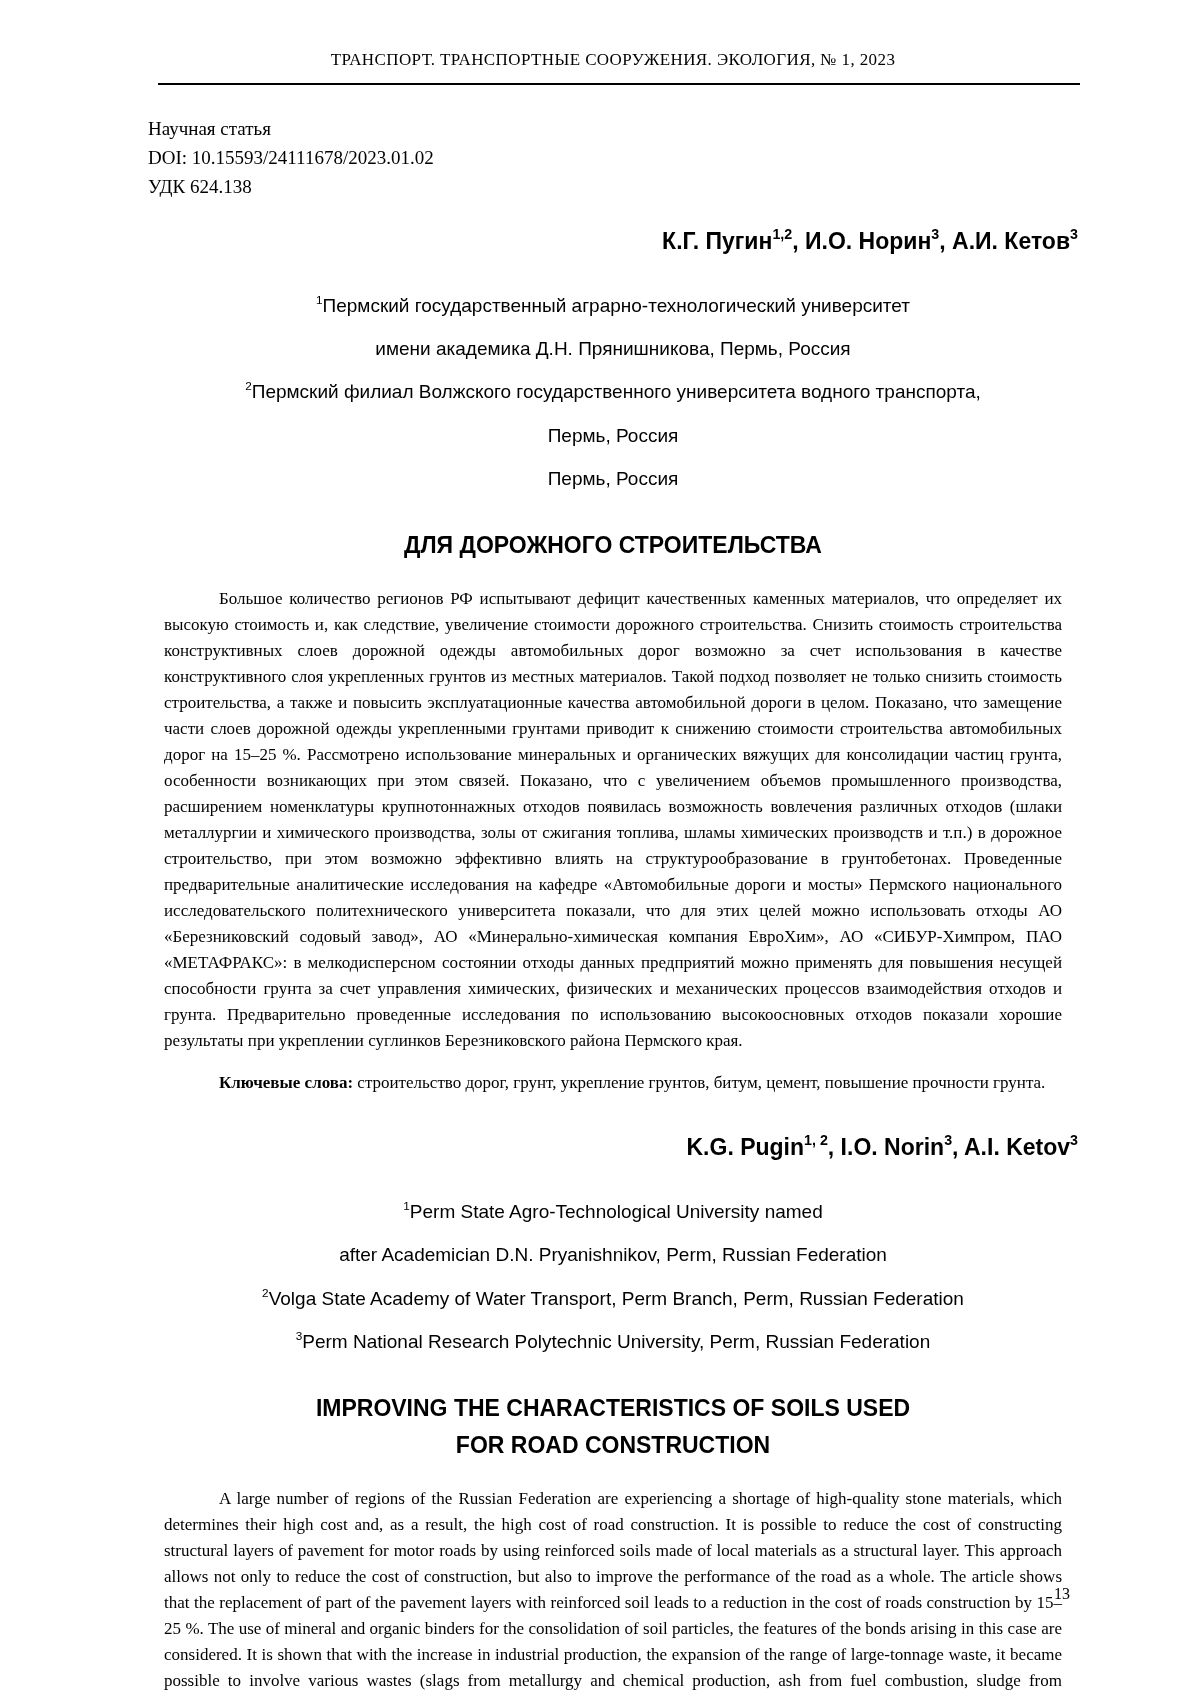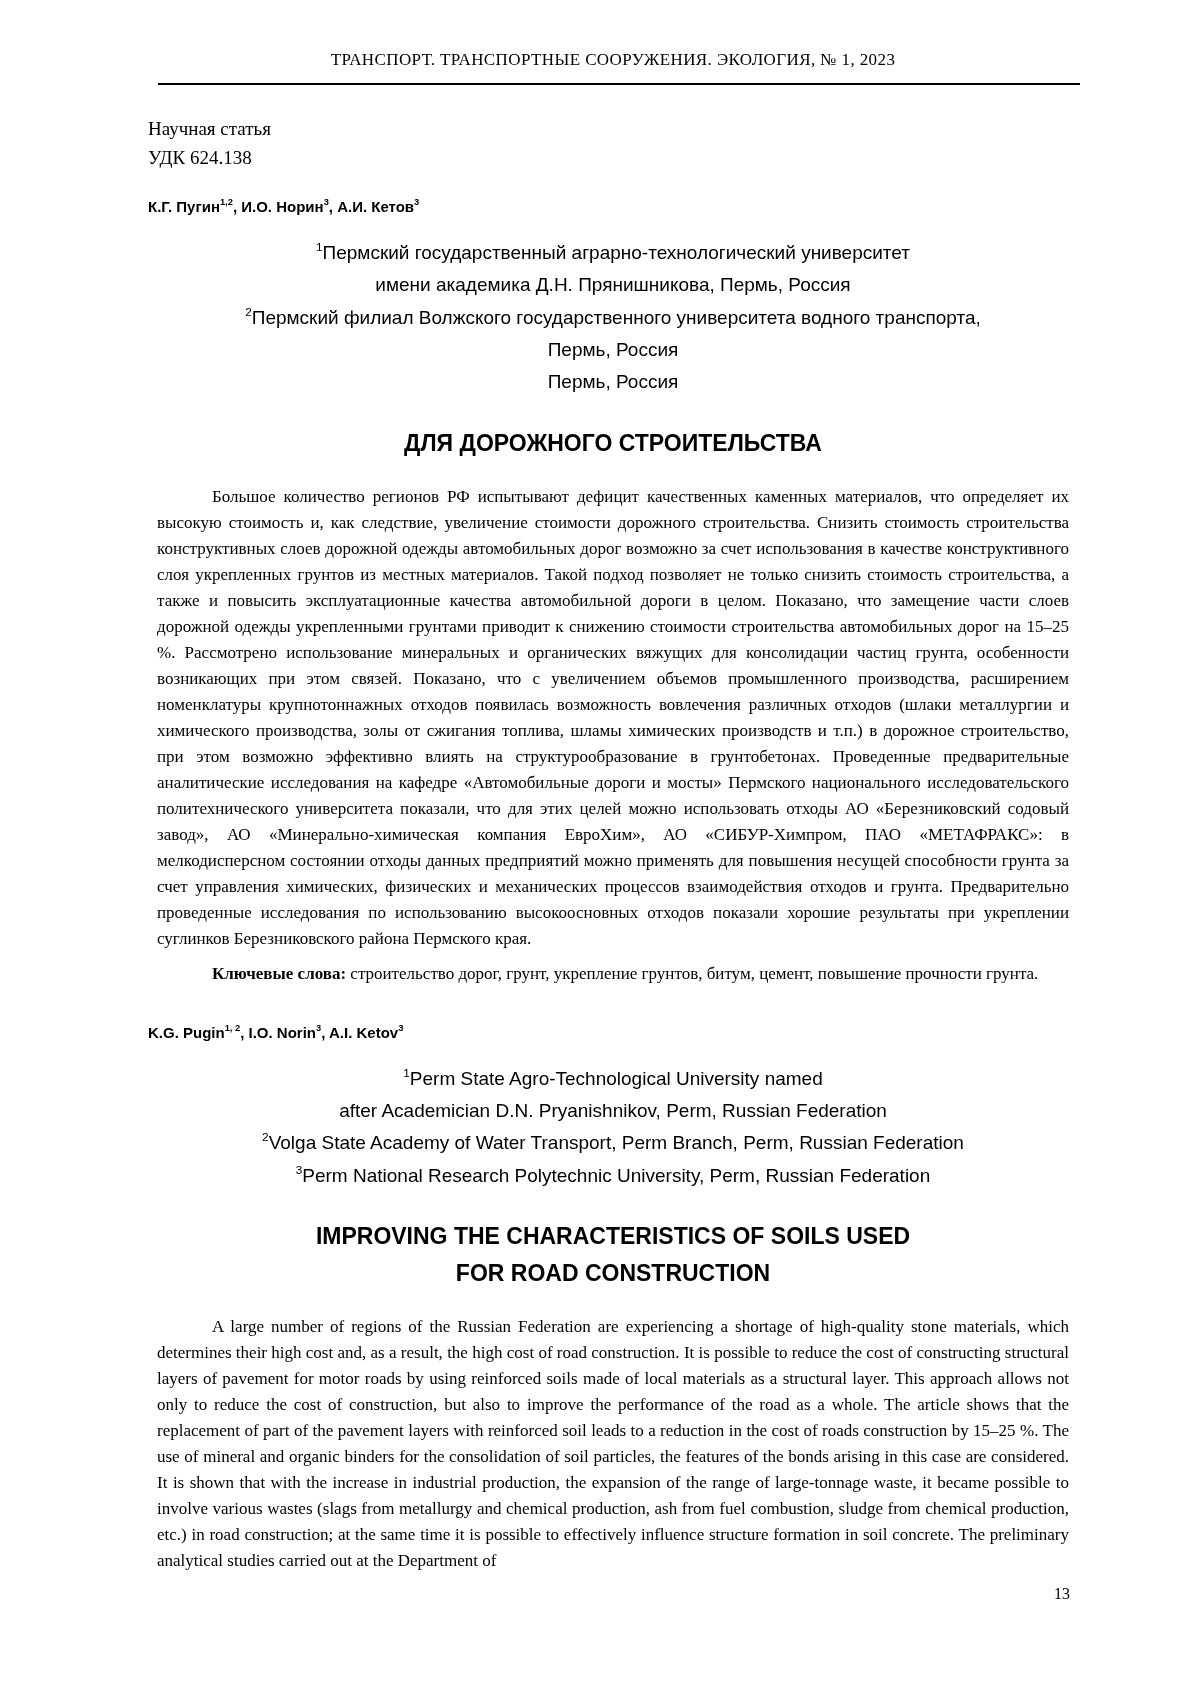--- a/index.html
+++ b/index.html
@@ -35,53 +35,53 @@
     border-top: 2px solid #000;
     height: 0;
   }
   .meta {
     margin-top: 29px;
     font-size: 19px;
     line-height: 29px;
   }
   .authors {
     margin-top: 26px;
-    text-align: left;
+    text-align: right;
     font-family: "Liberation Sans", sans-serif;
     font-weight: bold;
-    font-size: 15px;
+    font-size: 23px;
   }
   .authors sup, .affil sup {
     font-size: 62%;
     position: relative;
     top: -1px;
   }
   .affil {
-    margin-top: 19px;
+    margin-top: 27px;
     text-align: center;
     font-family: "Liberation Sans", sans-serif;
     font-size: 19px;
-    line-height: 27px;
+    line-height: 38px;
   }
   .article-title {
     margin-top: 29px;
     text-align: center;
     font-family: "Liberation Sans", sans-serif;
     font-weight: bold;
     font-size: 23px;
     line-height: 37px;
   }
   .abstract {
     margin-top: 22px;
     text-align: justify;
     font-size: 17px;
     line-height: 26px;
   }
   .abstract p {
-    margin: 9px;
+    margin: 16px;
     text-indent: 55px;
   }
   .kw-label { font-weight: bold; }
   .en-block { margin-top: 37px; }
   .page-number {
     position: absolute;
     top: 1585px;
     left: 148px;
     width: 930px;
     text-align: right;
@@ -93,20 +93,21 @@
 </head>
 <body>
 
 <div class="page">
 
   <div class="journal-header">ТРАНСПОРТ. ТРАНСПОРТНЫЕ СООРУЖЕНИЯ. ЭКОЛОГИЯ, № 1, 2023</div>
   <div class="header-rule"></div>
 
   <div class="meta">
     <div>Научная статья</div>
+    <div>DOI: 10.15593/24111678/2023.01.02</div>
     <div>УДК 624.138</div>
   </div>
 
   <div class="authors">
     <span><span>К.Г. Пугин</span><sup>1,2</sup></span><span><span>, И.О. Норин</span><sup>3</sup></span><span><span>, А.И. Кетов</span><sup>3</sup></span>
   </div>
 
   <div class="affil">
     <div><sup>1</sup><span>Пермский государственный аграрно-технологический университет</span></div>
     <div><sup></sup><span>имени академика Д.Н. Прянишникова, Пермь, Россия</span></div>

